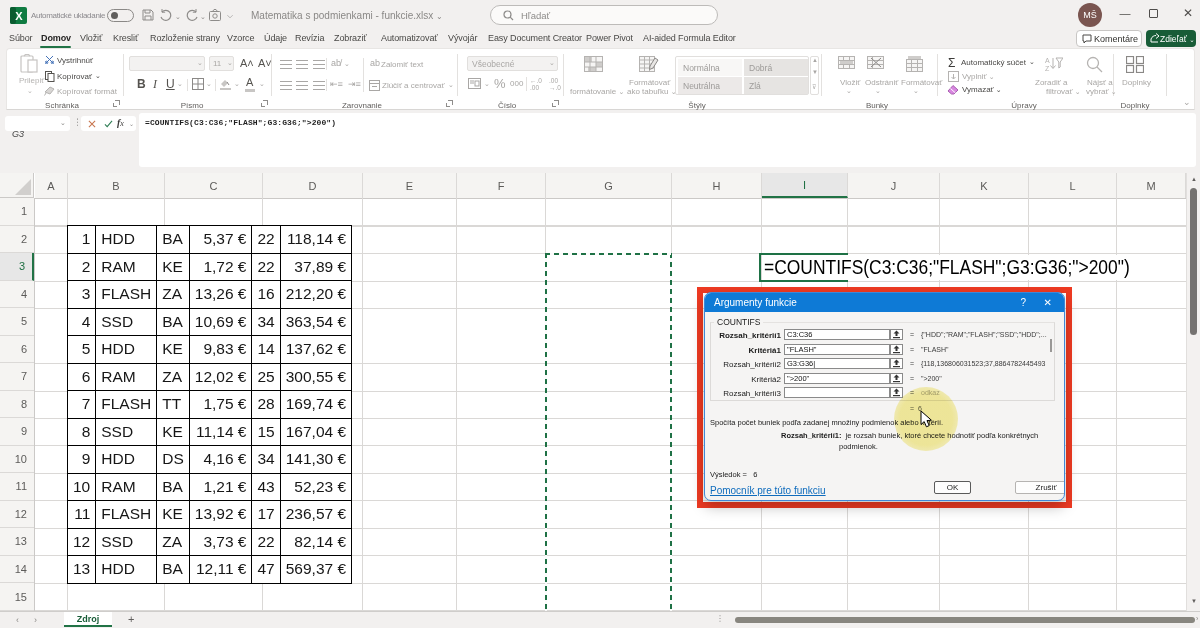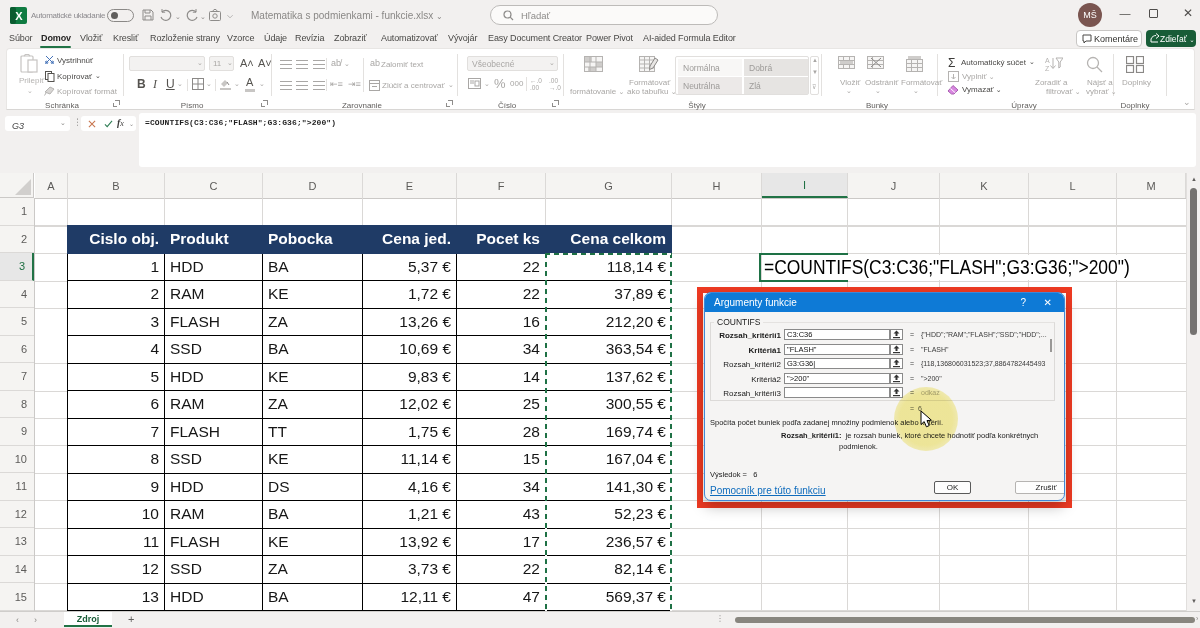--- a/index.html
+++ b/index.html
@@ -336,21 +336,21 @@
         <rect x="10.5" y="0.5" width="7" height="7"></rect>
       <rect x="0.5" y="9.5" width="7" height="7"></rect>
         <rect x="10.5" y="9.5" width="7" height="7"></rect>
     </svg>
     <div class="rtext" style="left:1115px;top:29px;">Doplnky</div>
     <div class="glabel" style="left:1103px;width:50px;">Doplnky</div>
     <div class="rtext" style="left:1176px;top:48px;font-size:9px;">⌄</div>
   </div>
   <div id="fbar" class="abs">
     <div class="abs whitebox" style="left:5px;top:6px;width:65px;height:15px;">
-      <div class="abs" style="left:7px;top:5px;font-size:9px;color:#444;font-style:italic;">G3</div>
+      <div class="abs" style="left:7px;top:13px;font-size:9px;color:#444;font-style:italic;">G3</div>
       <div class="abs" style="left:55px;top:3px;font-size:7px;color:#8a8886;">⌄</div>
     </div>
     <div class="abs" style="left:73px;top:7px;font-size:9px;color:#8a8886;">⋮</div>
     <div class="abs whitebox" style="left:81px;top:6px;width:55px;height:15px;">
       <svg class="abs" style="left:7px;top:4px" width="8" height="8" viewBox="0 0 9 9" stroke="#c8764f" stroke-width="1.2" fill="none">
           <path d="M1 1 L8 8 M8 1 L1 8"></path>
         </svg>
       <svg class="abs" style="left:23px;top:4px" width="9" height="8" viewBox="0 0 10 9" stroke="#2e7d54" stroke-width="1.2" fill="none">
           <path d="M1 5 L3.5 7.5 L9 1"></path>
         </svg>
@@ -412,28 +412,20 @@
     <div class="rowh" style="top:272.5px;">10</div>
     <div class="rowh" style="top:300px;">11</div>
     <div class="rowh" style="top:327.5px;">12</div>
     <div class="rowh" style="top:355px;">13</div>
     <div class="rowh" style="top:382.5px;">14</div>
     <div class="rowh" style="top:410px;height:28px;">15</div>
     <div class="abs" style="left:34px;top:25px;width:1px;height:413px;background:#cbc9c7;"></div>
 
     <table id="dtable">
       <tbody>
-          <tr class="hd">
-            <td style="width:97px;" class="tr-r">Cislo obj.</td>
-            <td style="width:98px;">Produkt</td>
-            <td style="width:100px;">Pobocka</td>
-            <td style="width:94px;" class="tr-r">Cena jed.</td>
-            <td style="width:89px;" class="tr-r">Pocet ks</td>
-            <td style="width:126px;" class="tr-r">Cena celkom</td>
-          </tr>
       <tr>
             <td class="tr-r">1</td>
             <td>HDD</td>
             <td>BA</td>
             <td class="tr-r">5,37 €</td>
             <td class="tr-r">22</td>
             <td class="tr-r">118,14 €</td>
           </tr>
       <tr>
             <td class="tr-r">2</td>

